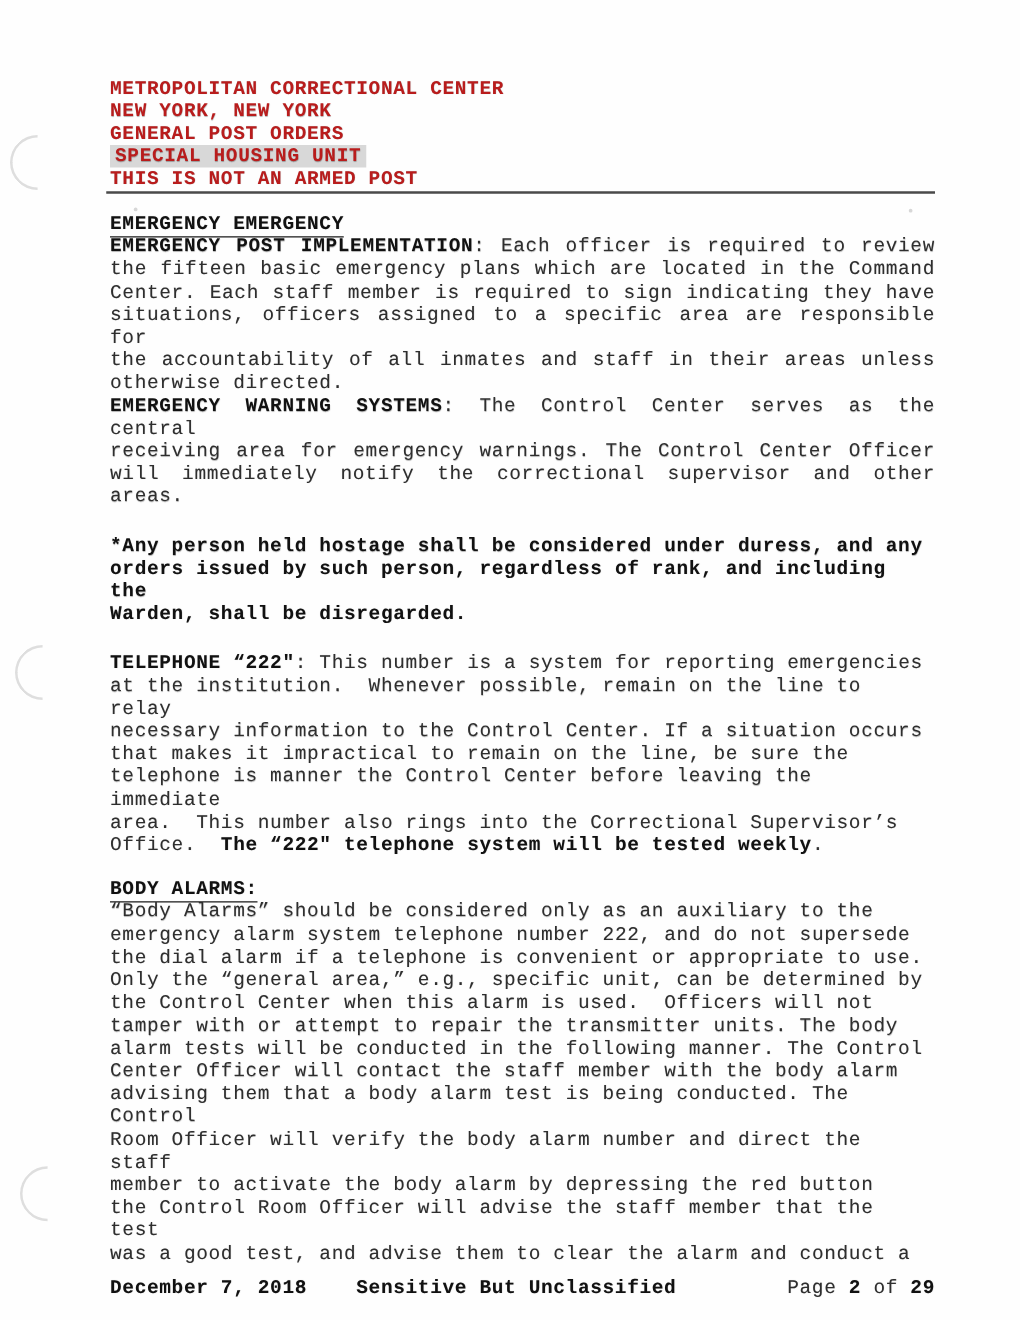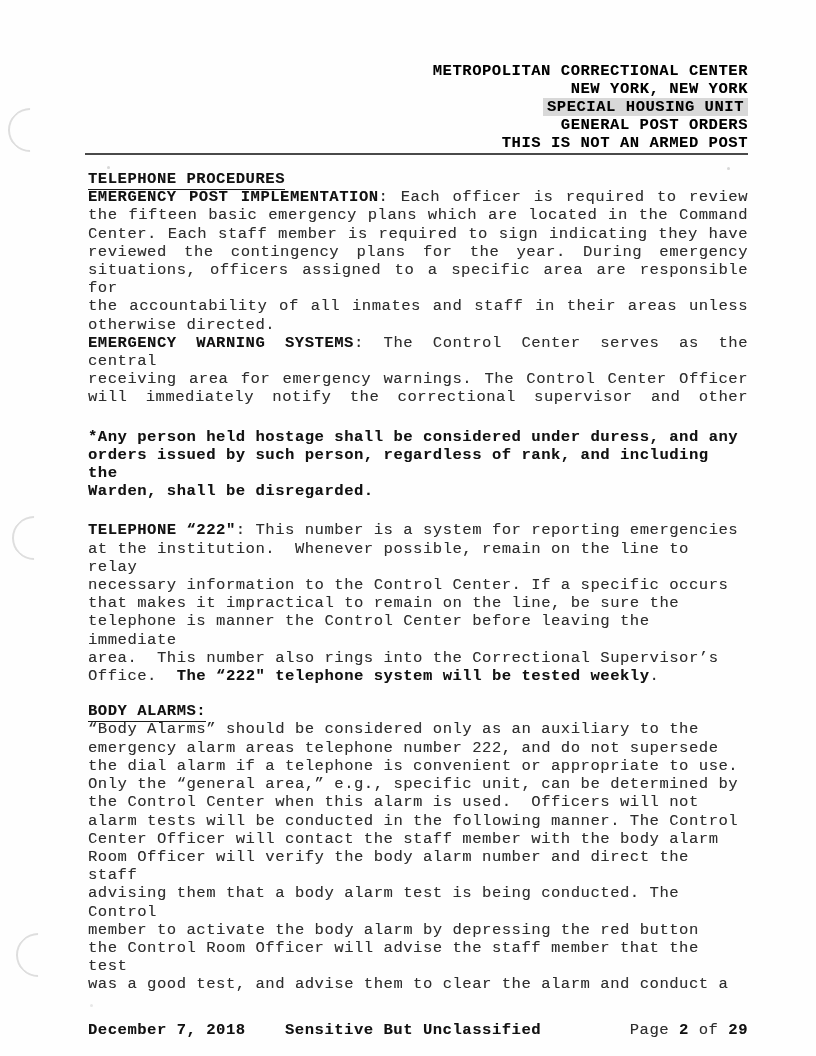--- a/index.html
+++ b/index.html
@@ -7,23 +7,23 @@
     position: relative;
     width: 816px; height: 1056px;
     background: #fefefe;
     font-family: "Liberation Mono", "DejaVu Sans Mono", monospace;
     color: #2e2e2e;
     overflow: hidden;
     text-shadow: 0.2px 0.2px 0.6px rgba(50,50,50,0.35);
   }
   .content { position: absolute; left: 88px; width: 660px; top: 62px; }
   .hline {
-    text-align: right;
+    text-align: left;
     font-weight: 700;
-    color: #000000;
+    color: #b91c1c;
     font-size: 15.5px;
     line-height: 18px;
     letter-spacing: 0.55px;
     white-space: pre;
   }
   .hline .hl { background: #d8d8d8; padding: 0 4px; }
   .rule { border: 0; border-top: 2px solid #4a4a4a; margin: 1px 0 0 -3px; width: 663px; }
   .body { margin-top: 15px; font-size: 15.5px; line-height: 18.2px; letter-spacing: 0.55px; }
   .line { white-space: pre-wrap; min-height: 18.2px; }
   .line.just { white-space: normal; text-align: justify; text-align-last: justify; }
@@ -63,69 +63,70 @@
   <div class="punch punch2"></div>
   <div class="punch punch3"></div>
   <div class="speck" style="left:107px; top:166px;"></div>
   <div class="speck" style="left:727px; top:167px;"></div>
   <div class="speck" style="left:90px; top:1004px; opacity:0.35;"></div>
 
   <div class="content">
     <div>
         <div class="hline"><span>METROPOLITAN CORRECTIONAL CENTER</span></div>
         <div class="hline"><span>NEW YORK, NEW YORK</span></div>
+        <div class="hline"><span>GENERAL POST ORDERS</span></div>
         <div class="hline"><span class="hl">SPECIAL HOUSING UNIT</span></div>
-        <div class="hline"><span>GENERAL POST ORDERS</span></div>
         <div class="hline"><span>THIS IS NOT AN ARMED POST</span></div>
       </div>
     <hr class="rule">
     <div class="body">
-        <div class="line"><span class="hd">TELEPHONE PROCEDURES</span></div>
+        <div class="line"><span class="hd">EMERGENCY EMERGENCY</span></div>
         <div class="para">
           <div class="line just"><span class="b">EMERGENCY POST IMPLEMENTATION</span><span>: Each officer is required to review</span></div>
           <div class="line just"><span>the fifteen basic emergency plans which are located in the Command</span></div>
           <div class="line just"><span>Center. Each staff member is required to sign indicating they have</span></div>
-          <div class="line just"><span>reviewed the contingency plans for the year. During emergency</span></div>
           <div class="line just"><span>situations, officers assigned to a specific area are responsible for</span></div>
           <div class="line just"><span>the accountability of all inmates and staff in their areas unless</span></div>
           <div class="line"><span>otherwise directed.</span></div>
         </div>
         <div class="para">
           <div class="line just"><span class="b">EMERGENCY WARNING SYSTEMS</span><span>: The Control Center serves as the central</span></div>
           <div class="line just"><span>receiving area for emergency warnings.  The Control Center Officer</span></div>
           <div class="line just"><span>will immediately notify the correctional supervisor and other</span></div>
+          <div class="line"><span>areas.</span></div>
         </div>
         <div class="spacer lg"></div>
         <div class="para allbold">
           <div class="line"><span>*Any person held hostage shall be considered under duress, and any</span></div>
           <div class="line"><span>orders issued by such person, regardless of rank, and including the</span></div>
           <div class="line"><span>Warden, shall be disregarded.</span></div>
         </div>
         <div class="spacer lg"></div>
         <div class="para">
           <div class="line"><span class="b">TELEPHONE “222"</span><span>: This number is a system for reporting emergencies</span></div>
           <div class="line"><span>at the institution.  Whenever possible, remain on the line to relay</span></div>
-          <div class="line"><span>necessary information to the Control Center. If a specific occurs</span></div>
+          <div class="line"><span>necessary information to the Control Center. If a situation occurs</span></div>
           <div class="line"><span>that makes it impractical to remain on the line, be sure the</span></div>
           <div class="line"><span>telephone is manner the Control Center before leaving the immediate</span></div>
           <div class="line"><span>area.  This number also rings into the Correctional Supervisor’s</span></div>
           <div class="line"><span>Office.  </span><span class="b">The “222" telephone system will be tested weekly</span><span>.</span></div>
         </div>
         <div class="spacer"></div>
         <div class="line"><span class="hd">BODY ALARMS:</span></div>
         <div class="para">
           <div class="line"><span>“Body Alarms” should be considered only as an auxiliary to the</span></div>
-          <div class="line"><span>emergency alarm areas telephone number 222, and do not supersede</span></div>
+          <div class="line"><span>emergency alarm system telephone number 222, and do not supersede</span></div>
           <div class="line"><span>the dial alarm if a telephone is convenient or appropriate to use.</span></div>
           <div class="line"><span>Only the “general area,” e.g., specific unit, can be determined by</span></div>
           <div class="line"><span>the Control Center when this alarm is used.  Officers will not</span></div>
+          <div class="line"><span>tamper with or attempt to repair the transmitter units. The body</span></div>
           <div class="line"><span>alarm tests will be conducted in the following manner. The Control</span></div>
           <div class="line"><span>Center Officer will contact the staff member with the body alarm</span></div>
+          <div class="line"><span>advising them that a body alarm test is being conducted. The Control</span></div>
           <div class="line"><span>Room Officer will verify the body alarm number and direct the staff</span></div>
-          <div class="line"><span>advising them that a body alarm test is being conducted. The Control</span></div>
           <div class="line"><span>member to activate the body alarm by depressing the red button</span></div>
           <div class="line"><span>the Control Room Officer will advise the staff member that the test</span></div>
           <div class="line"><span>was a good test, and advise them to clear the alarm and conduct a</span></div>
         </div>
       </div>
   </div>
 
   <div class="footer">
     <span class="f-date">December 7, 2018</span>
     <span class="f-class">Sensitive But Unclassified</span>

